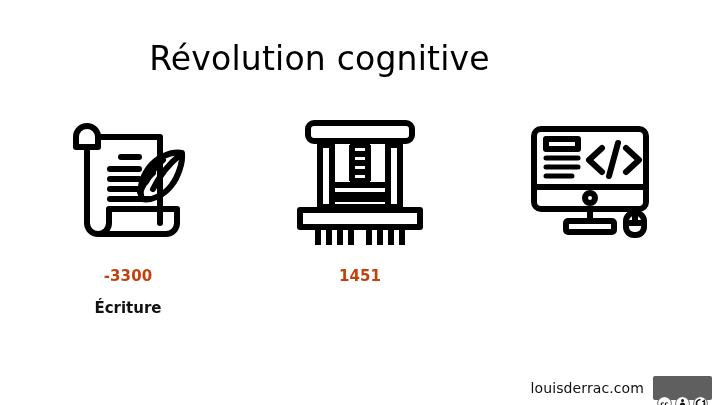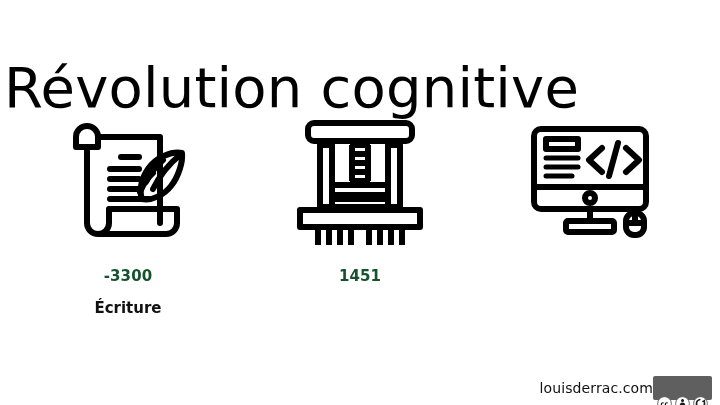--- a/index.html
+++ b/index.html
@@ -23,25 +23,26 @@
     box-sizing: border-box;
   }
 
   
   .slide-title {
     position: absolute;
     top: 18px;
     left: 0;
     width: 583px;
     text-align: center;
-    font-size: 56px;
+    font-size: 33px;
     font-weight: 400;
     letter-spacing: 0.2px;
     line-height: 1.15;
     color: #000000;
+    padding-left: 28px;
   }
 
   
   .columns {
     position: absolute;
     top: 112px;
     left: 0;
     width: 720px;
     display: flex;
     flex-direction: row;
@@ -64,38 +65,39 @@
   }
   .icon-wrap svg {
     display: block;
   }
   .col-date {
     margin-top: 20px;
     font-size: 15px;
     font-weight: 700;
     letter-spacing: 0.1px;
     text-align: center;
-    color: #14532d;
+    color: #c2410c;
   }
   .col-label {
     margin-top: 14px;
     font-size: 15px;
     font-weight: 700;
     text-align: center;
     color: #111111;
   }
 
   
   .footer {
     position: absolute;
     right: 8px;
     bottom: 5px;
     display: flex;
     flex-direction: row;
     align-items: center;
+    gap: 9px;
   }
   .footer-site {
     font-size: 14px;
     font-weight: 400;
     color: #111111;
     letter-spacing: 0.1px;
   }
   .cc-badge {
     background: #5f5f5f;
     border-radius: 2px;

